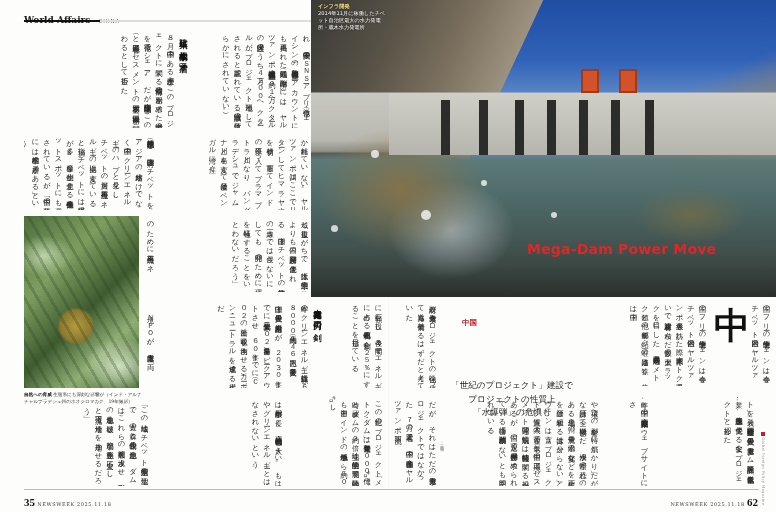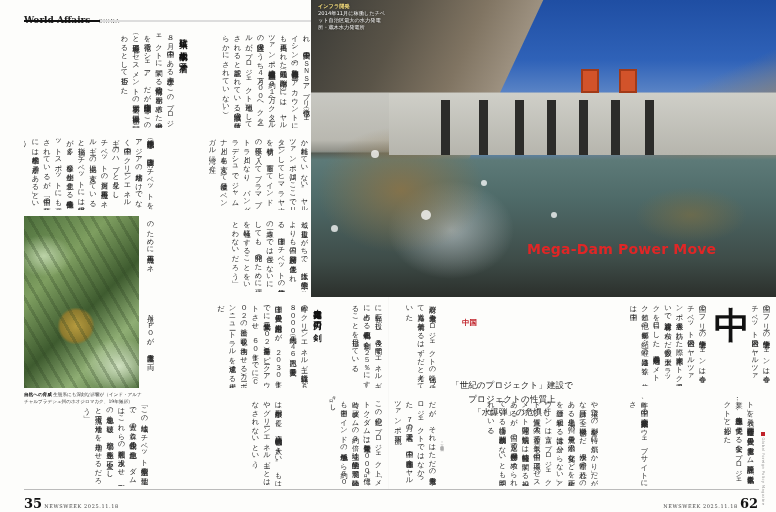--- a/index.html
+++ b/index.html
@@ -112,21 +112,21 @@
     }
     .credit .mark { display: inline-block; width: 4px; height: 4px; background: #c0222a; }
     .photo-credit-small {
       position: absolute; writing-mode: vertical-rl; font-family: "DejaVu Sans", sans-serif;
       font-size: 3.6px; color: #aaa;
     }
 
     
     .footer-rule { position: absolute; left: 24px; top: 489px; width: 735px; height: 1px; background: #bbb; }
     .folio { position: absolute; top: 496px; font-family: "DejaVu Serif", serif; font-size: 5px; color: #444; letter-spacing: 0.6px; white-space: nowrap; }
-    .folio .num { font-weight: bold; font-size: 13px; color: #111; letter-spacing: 0; }
+    .folio .num { font-weight: bold; font-size: 11px; color: #111; letter-spacing: 0; font-family: Liberation Serif, serif; }
     .folio-left { left: 24px; }
     .folio-right { right: 18px; }
     .gutter { position: absolute; left: 388px; top: 297px; width: 1px; height: 192px; background: linear-gradient(90deg, rgba(0,0,0,0.04), rgba(0,0,0,0)); }
   </style>
 </head>
 <body>
 
 <div class="spread">
 
   <div class="section-header">

